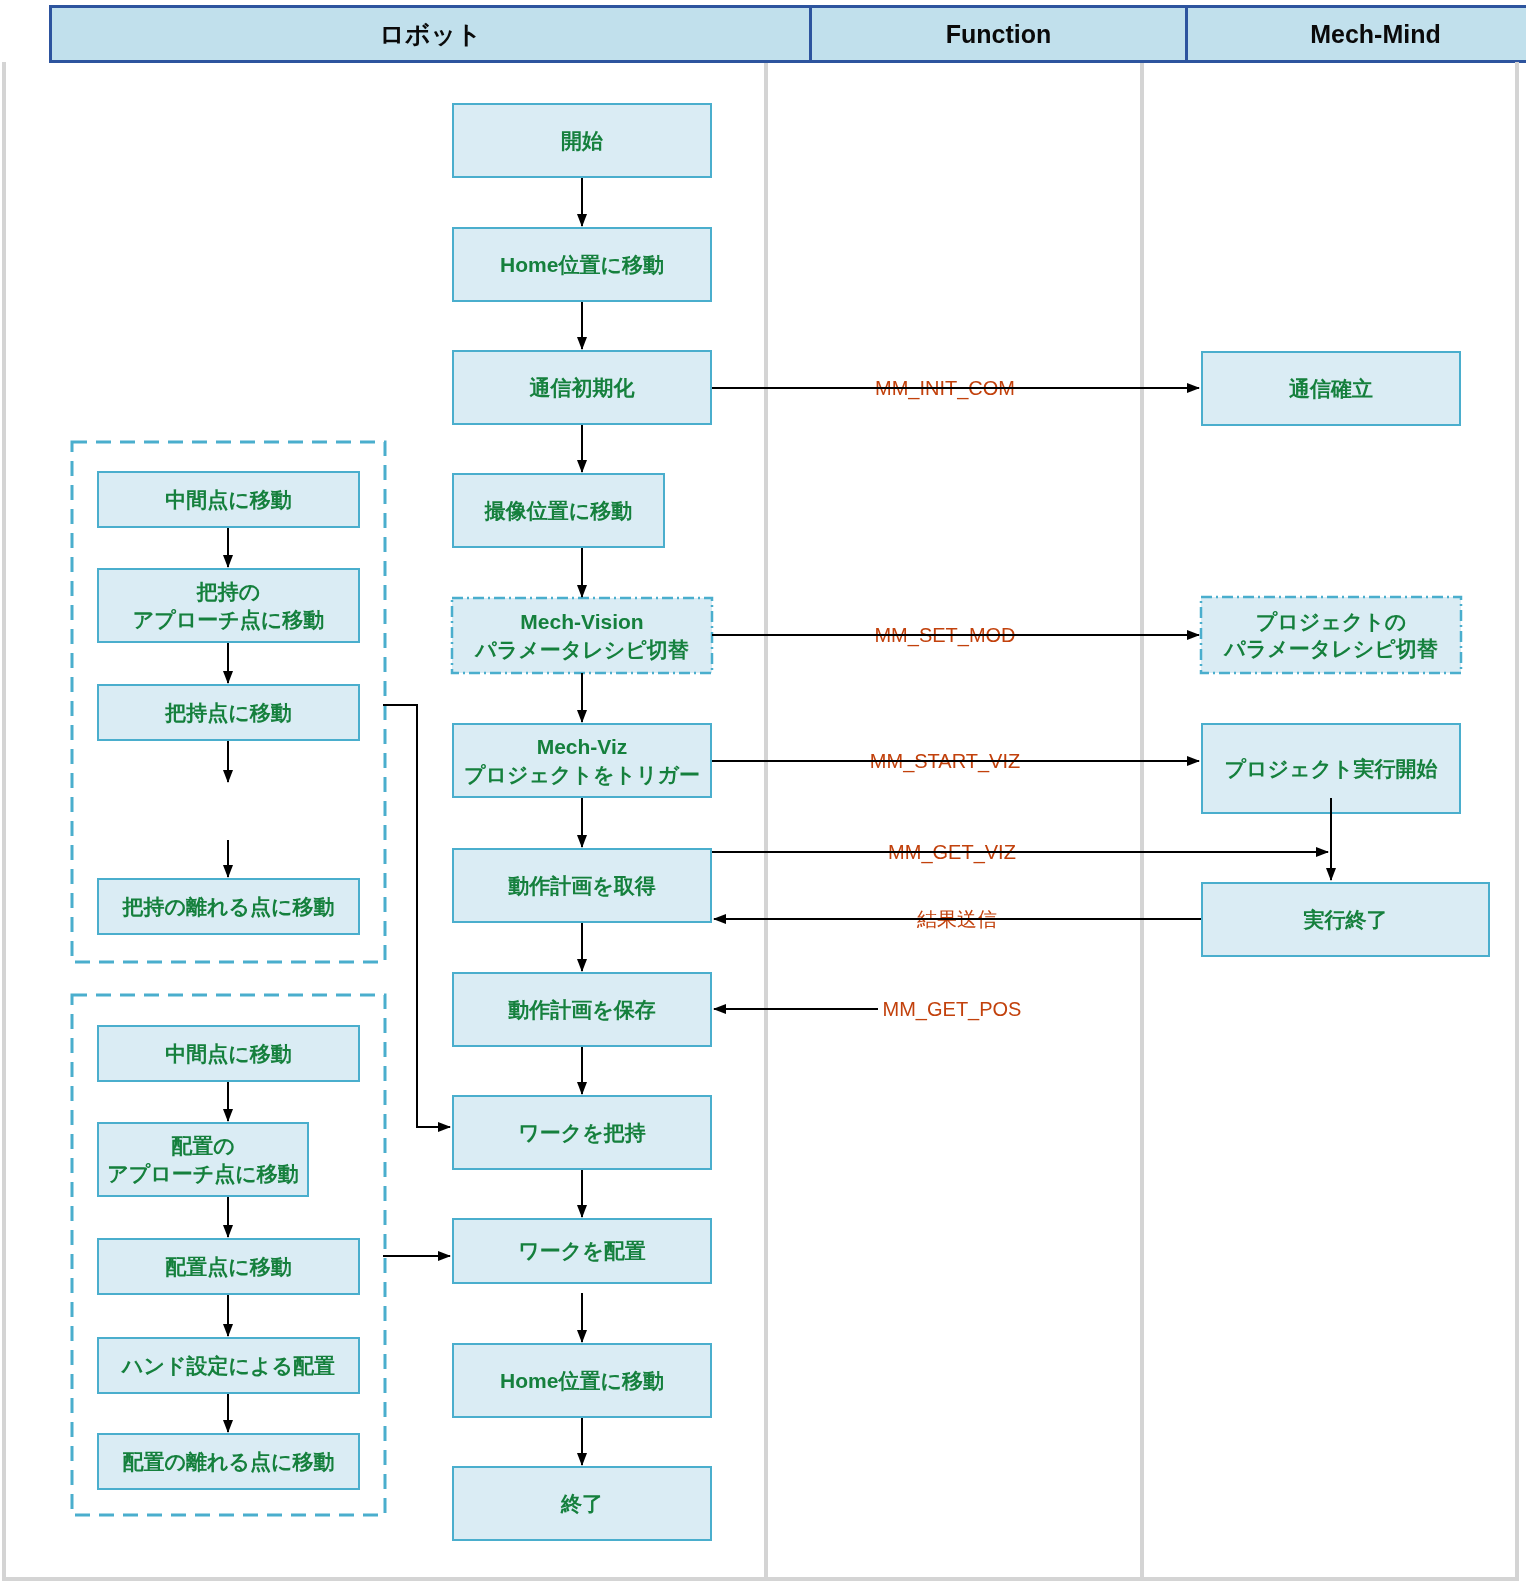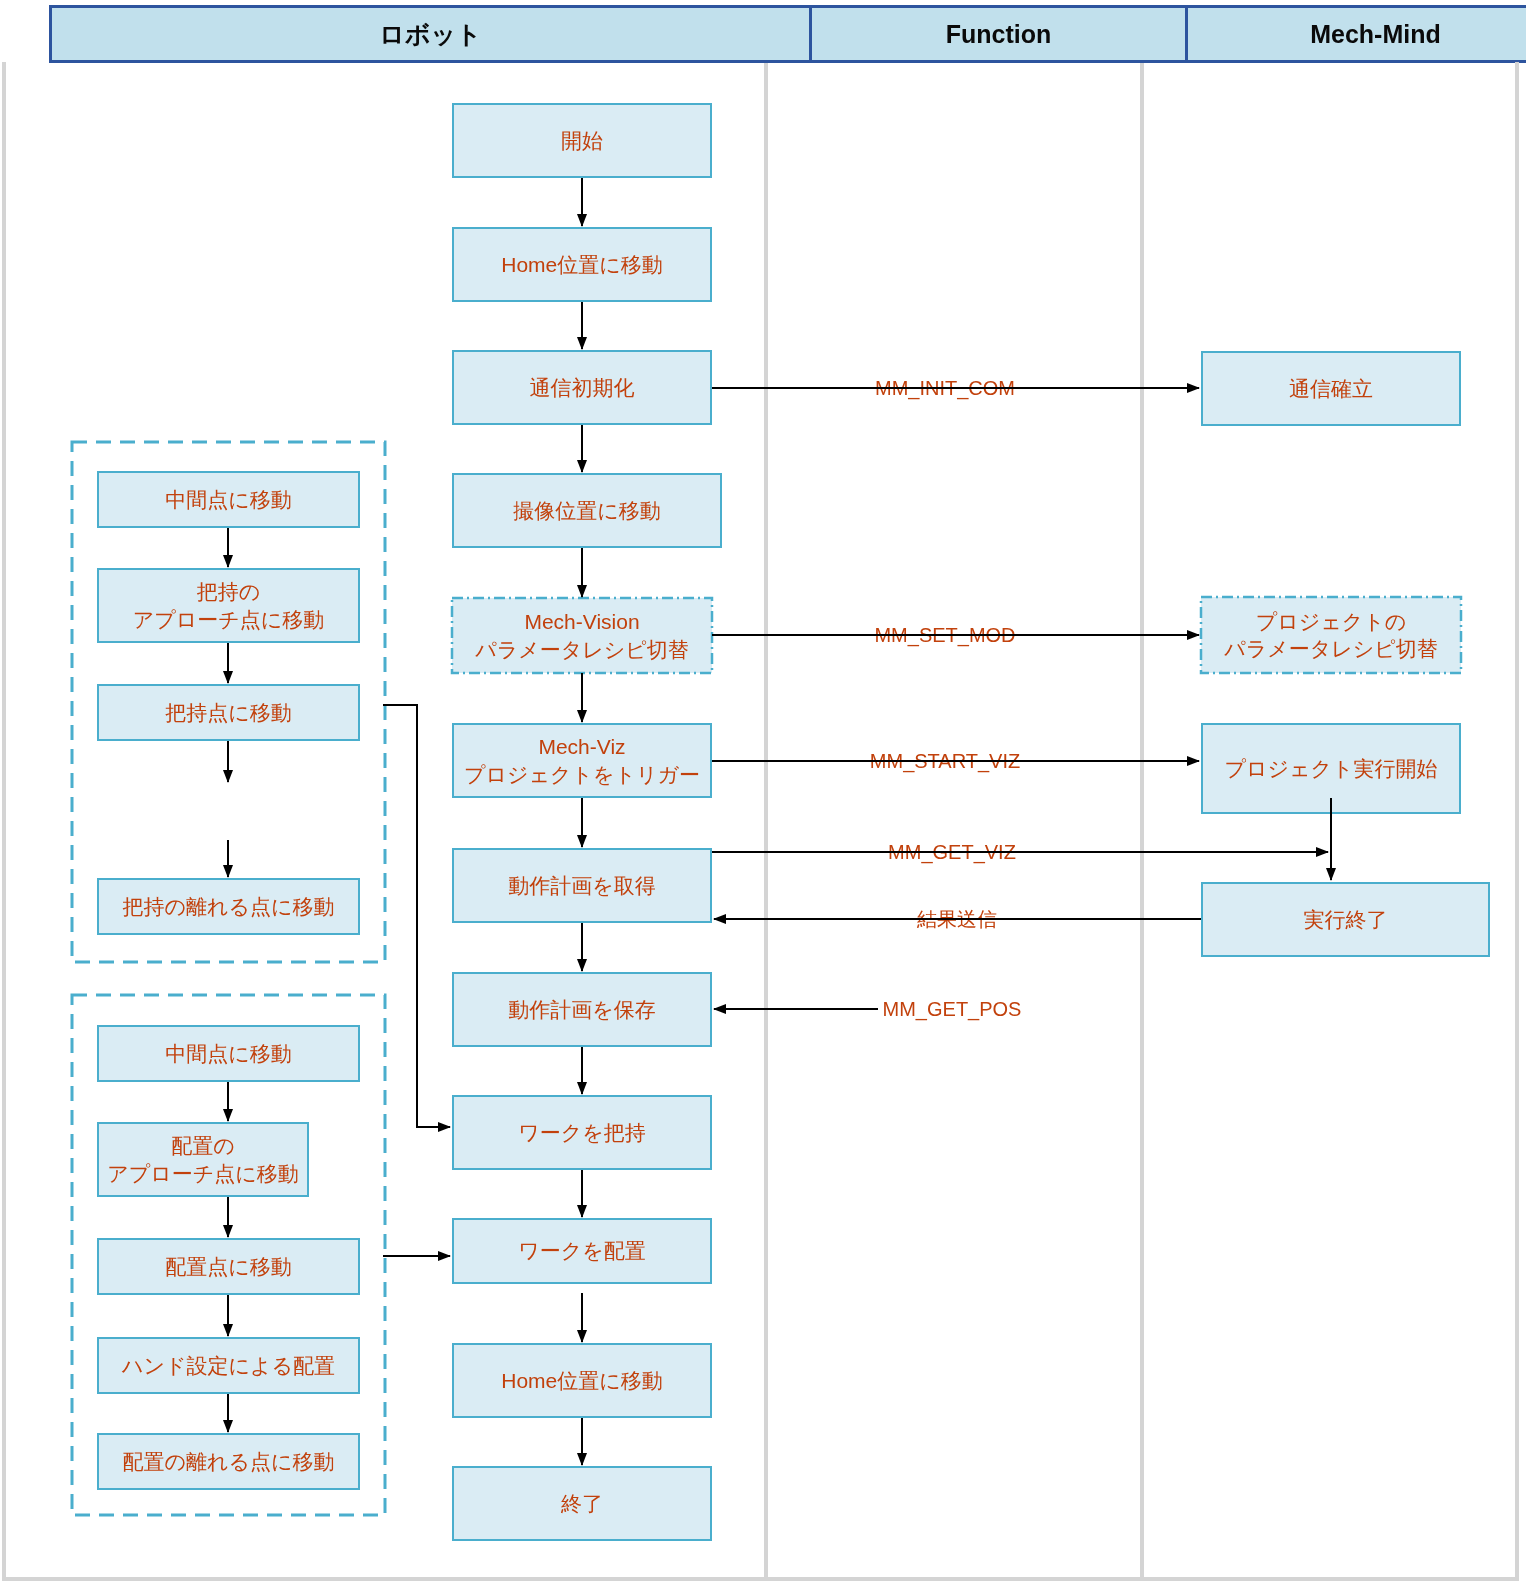--- a/index.html
+++ b/index.html
@@ -11,21 +11,21 @@
          display:flex;align-items:center;justify-content:center;
          font-size:25px;font-weight:bold;color:#0a0a0a;}
   .hcell:first-child{margin-left:0;}
   
   .bframe{position:absolute;left:2px;top:62px;width:1517px;height:1519px;box-sizing:border-box;
           border-left:4px solid #d4d4d4;border-right:4px solid #d4d4d4;border-bottom:4px solid #d4d4d4;}
   .vsep{position:absolute;top:63px;width:4px;height:1515px;background:#d4d4d4;}
   
   .node{position:absolute;box-sizing:border-box;border:2px solid #4aaecd;background:#daecf4;
         display:flex;align-items:center;justify-content:center;text-align:center;
-        font-size:21px;line-height:1.3;color:#c2410c;white-space:pre-line;}
+        font-size:21px;line-height:1.3;color:#15803d;white-space:pre-line;font-weight:bold;}
   .node.dd{border:none;} 
   
   .flabel{position:absolute;transform:translate(-50%,-50%);background:#ffffff;padding:0 4px;
           font-size:20px;color:#c2410c;white-space:nowrap;}
   
   #overlay{position:absolute;left:0;top:0;pointer-events:none;}
   #overlay line,#overlay path,#overlay rect{stroke:#000;stroke-width:2;fill:none;}
   #overlay .cy{stroke:#4aaecd;}
   #overlay .grp{stroke-width:3;stroke-dasharray:15 9;}
   #overlay .ddr{stroke-width:2.5;stroke-dasharray:11 4 2 4;}
@@ -47,21 +47,21 @@
     </div>
   </div>
 
   <div class="bframe"></div>
   <div class="vsep" style="left:764px"></div>
   <div class="vsep" style="left:1140px"></div>
 
   <div class="node" style="left:452px;top:103px;width:260px;height:75px">開始</div>
   <div class="node" style="left:452px;top:227px;width:260px;height:75px">Home位置に移動</div>
   <div class="node" style="left:452px;top:350px;width:260px;height:75px">通信初期化</div>
-  <div class="node" style="left:452px;top:473px;width:270px;height:75px">撮像位置に移動</div>
+  <div class="node" style="left:452px;top:473px;width:213px;height:75px">撮像位置に移動</div>
   <div class="node dd" style="left:452px;top:598px;width:260px;height:75px">Mech-Vision
 パラメータレシピ切替</div>
   <div class="node" style="left:452px;top:723px;width:260px;height:75px">Mech-Viz
 プロジェクトをトリガー</div>
   <div class="node" style="left:452px;top:848px;width:260px;height:75px">動作計画を取得</div>
   <div class="node" style="left:452px;top:972px;width:260px;height:75px">動作計画を保存</div>
   <div class="node" style="left:452px;top:1095px;width:260px;height:75px">ワークを把持</div>
   <div class="node" style="left:452px;top:1218px;width:260px;height:66px">ワークを配置</div>
   <div class="node" style="left:452px;top:1343px;width:260px;height:75px">Home位置に移動</div>
   <div class="node" style="left:452px;top:1466px;width:260px;height:75px">終了</div>

